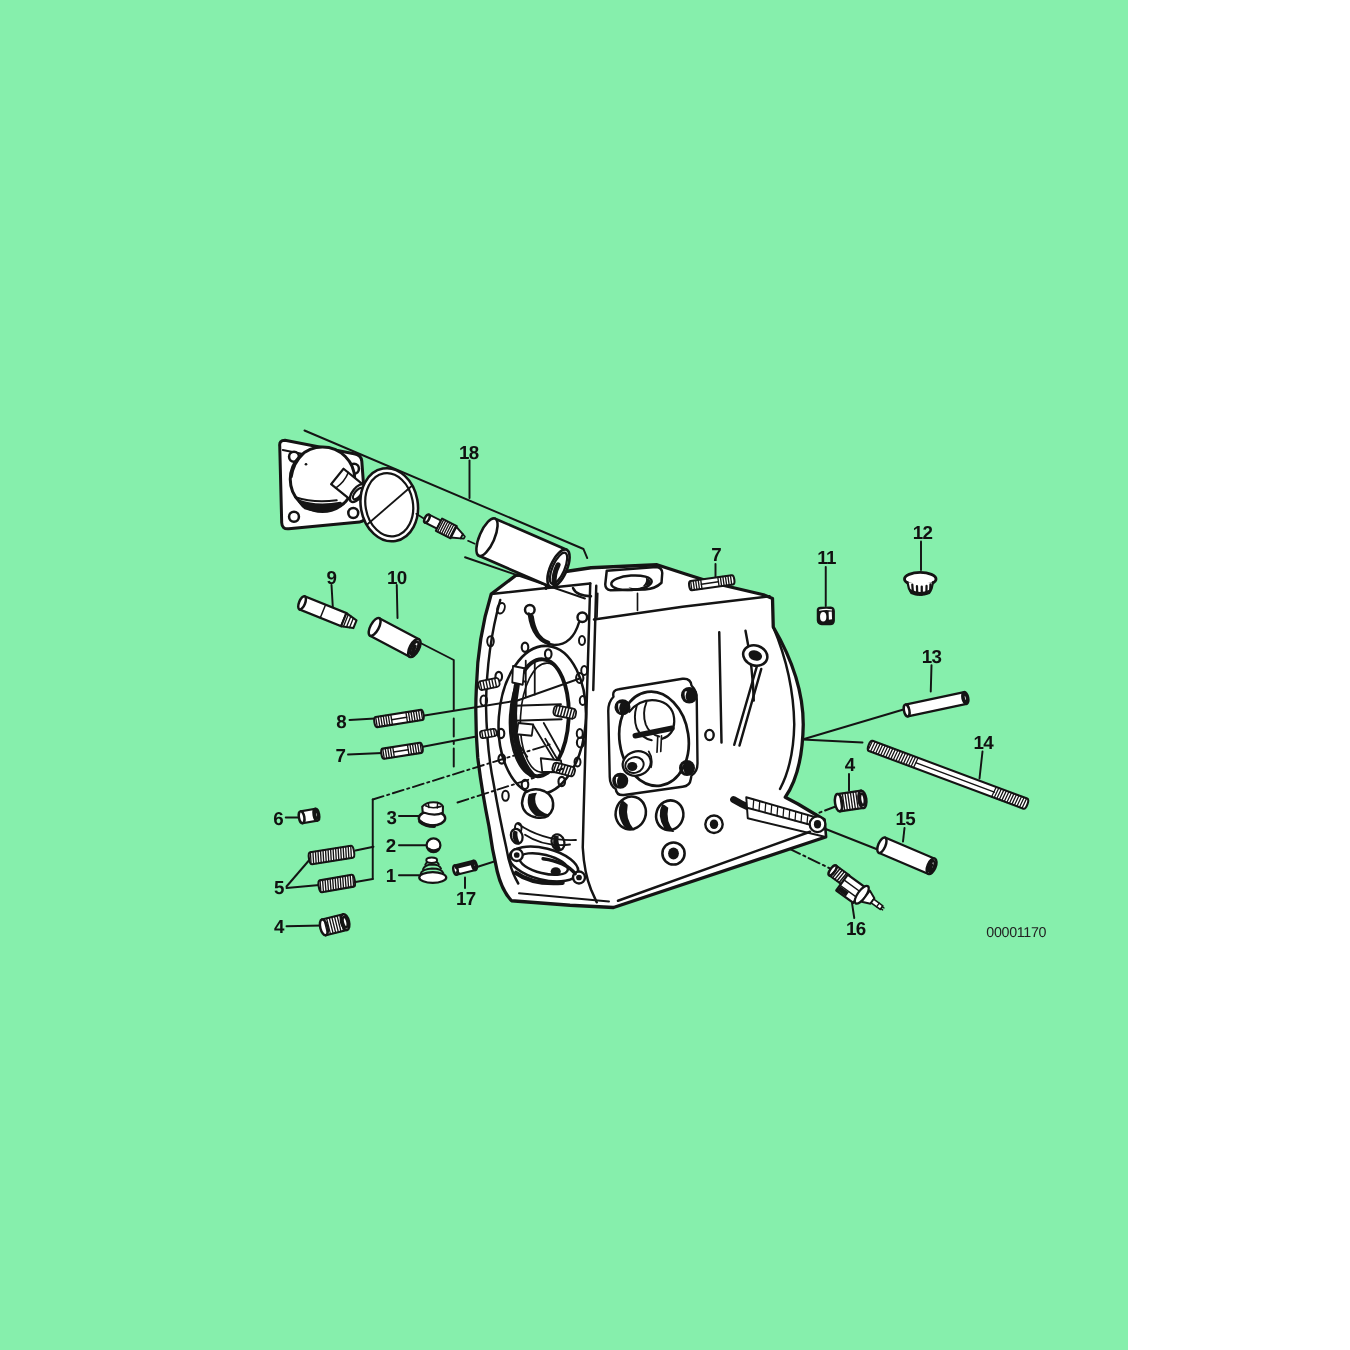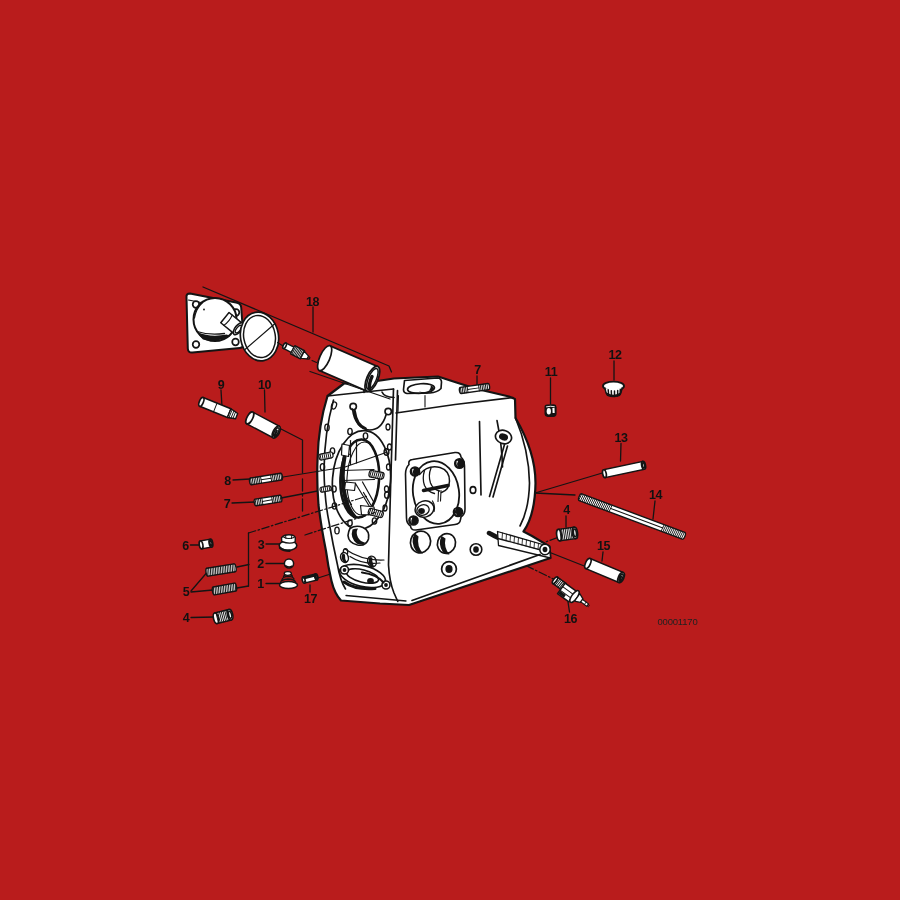--- a/index.html
+++ b/index.html
@@ -1,16 +1,16 @@
 <!DOCTYPE html>
 <html><head>
 <meta charset="utf-8">
 <style>
   html,body{margin:0;padding:0;background:#fff;-webkit-font-smoothing:antialiased;}
-  .wrap{width:900px;height:900px;position:relative;background:#b91c1c;overflow:hidden;}
+  .wrap{width:752px;height:900px;position:relative;background:#86efac;overflow:hidden;}
   svg{display:block;}
   text{font-family:"Liberation Sans",sans-serif;fill:#111;}
   .lbl{font-weight:bold;font-size:12.5px;letter-spacing:-0.4px;}
   .pn{font-size:9.5px;letter-spacing:-0.2px;fill:#222;}
 </style>
 </head>
 <body>
 <div class="wrap">
 <svg width="900" height="900" viewBox="0 0 900 900" fill="none" stroke="#141414" stroke-width="1.65" stroke-linecap="round" stroke-linejoin="round">
 

